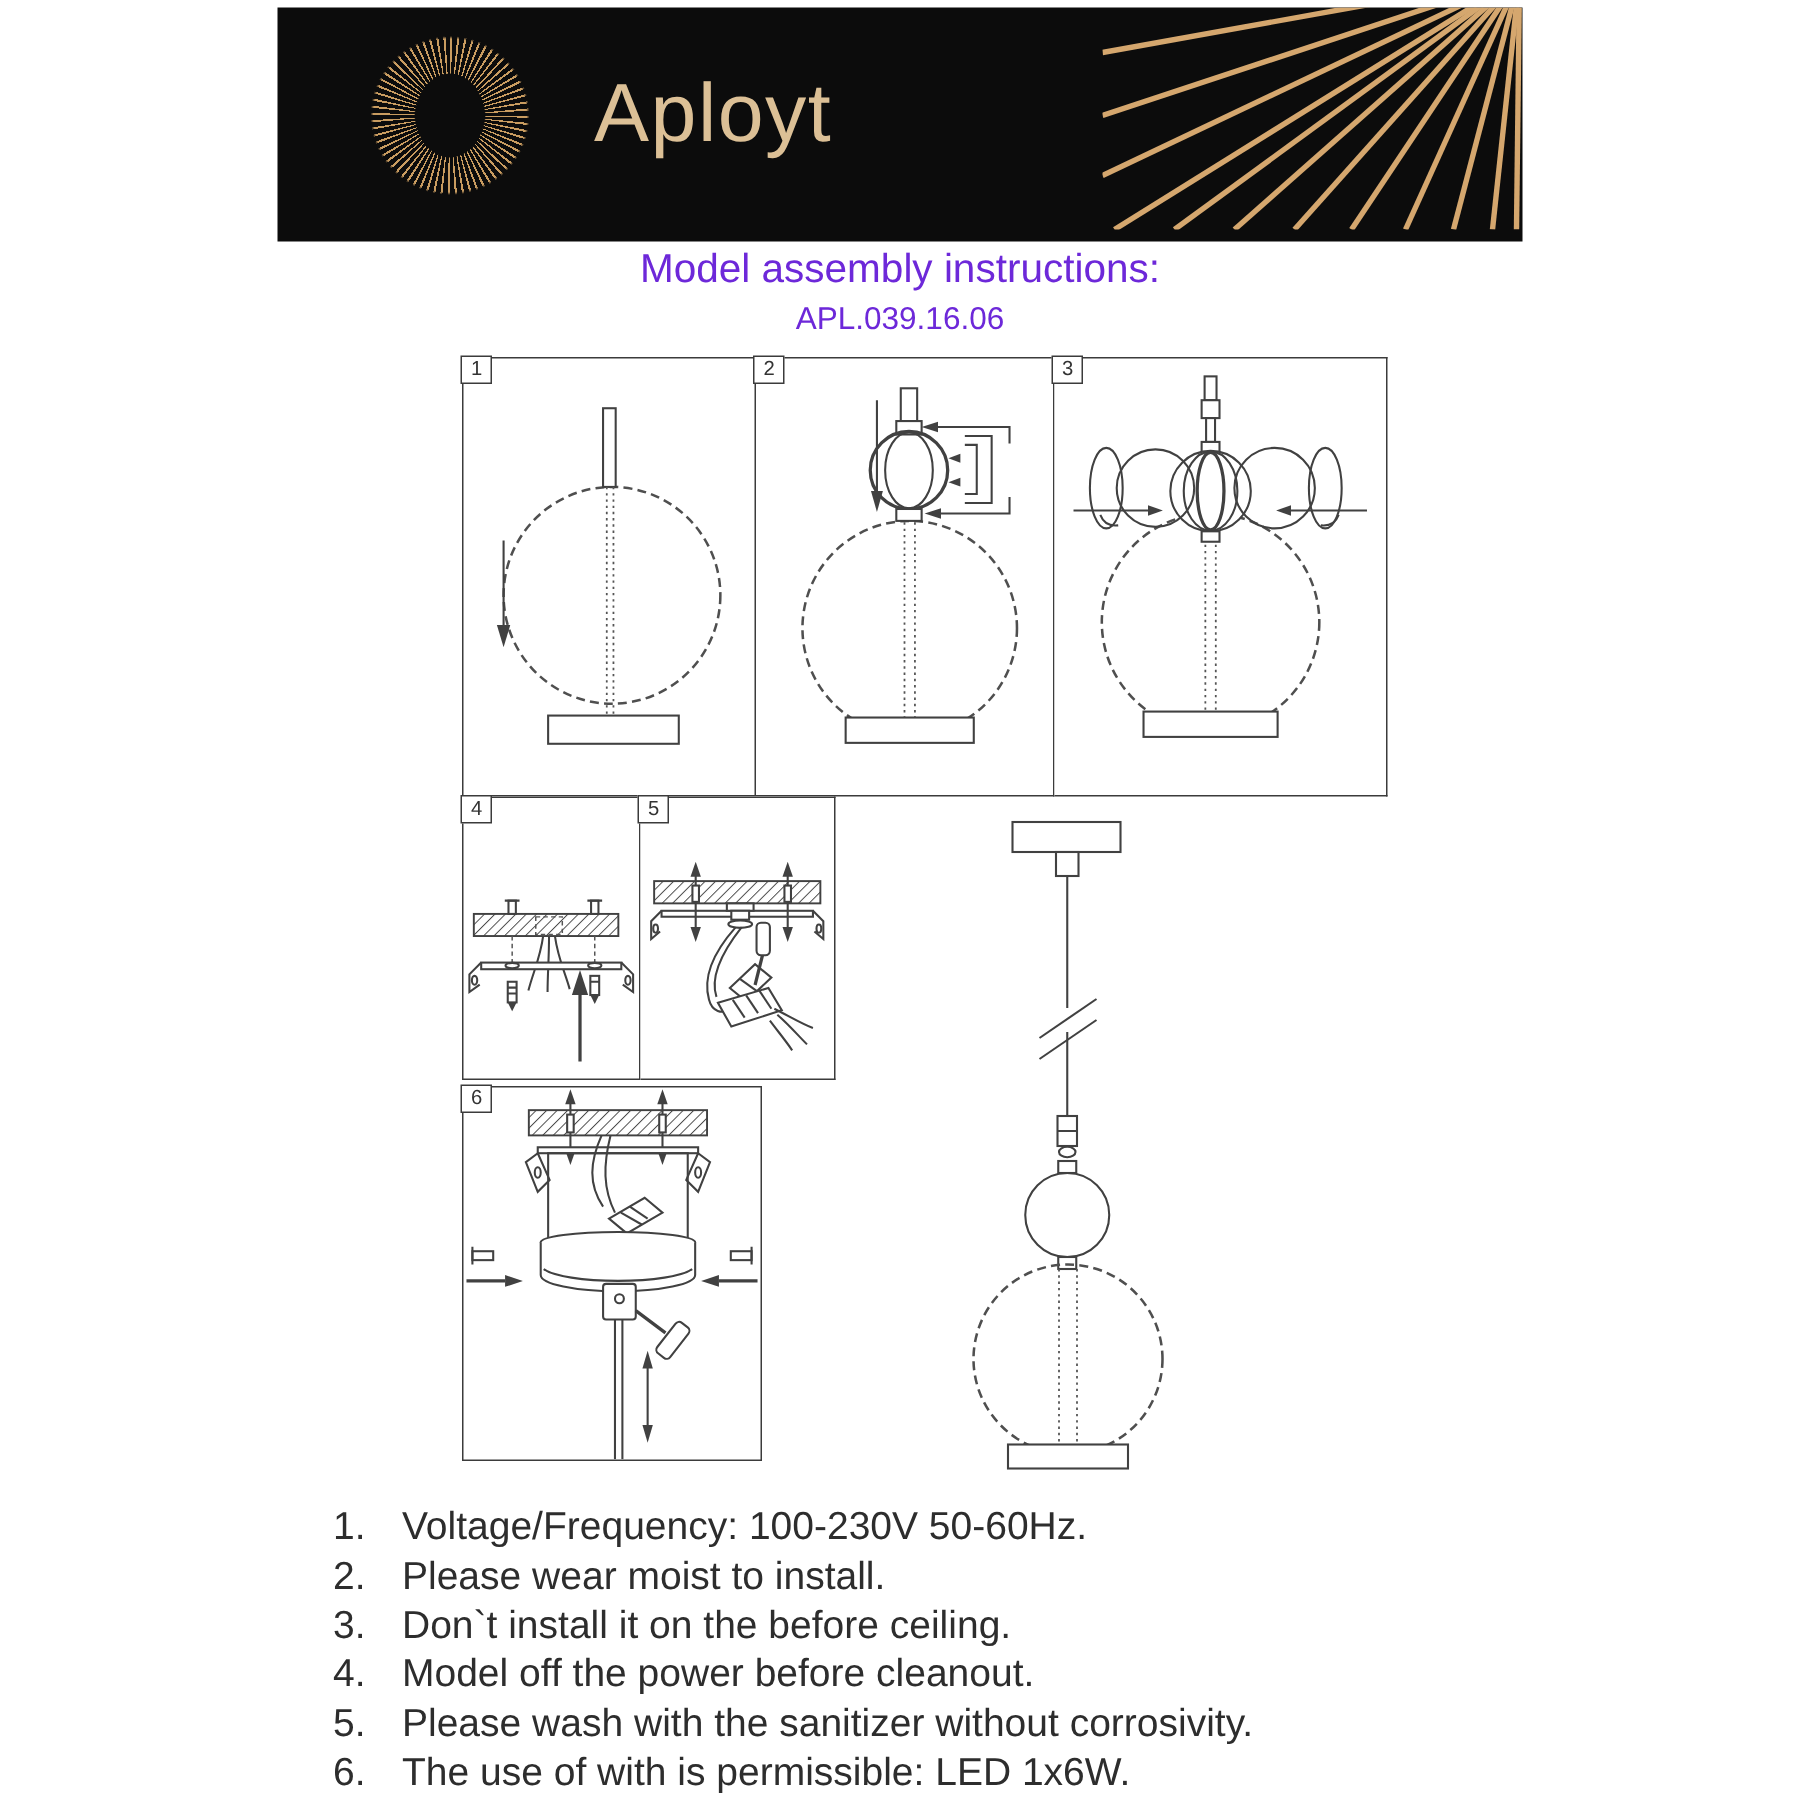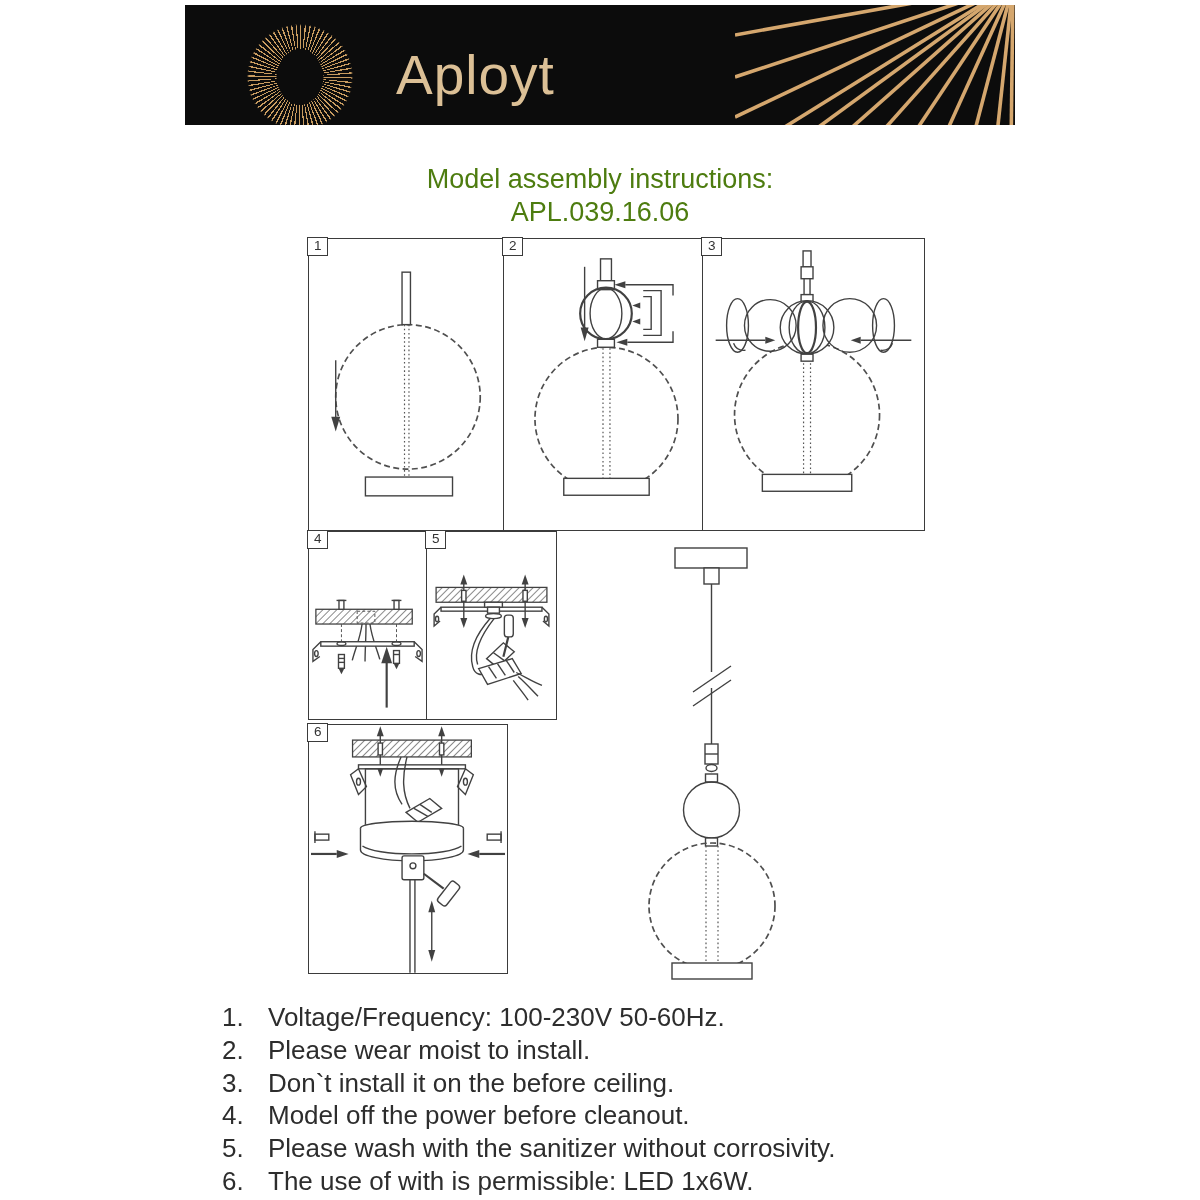--- a/index.html
+++ b/index.html
@@ -1,35 +1,35 @@
 <!DOCTYPE html>
 <html><head>
 <meta charset="utf-8">
 <style>
   html,body{margin:0;padding:0;background:#ffffff;}
   body{width:1200px;height:1200px;position:relative;overflow:hidden;
        font-family:"Liberation Sans", sans-serif;color:#2e2e2e;}
 
   
-  .banner{position:absolute;left:185px;top:5px;width:830px;height:120px;
+  .banner{position:absolute;left:185px;top:5px;width:830px;height:156px;
           background:#0c0c0c;overflow:hidden;}
   .burst{position:absolute;left:57px;top:14px;width:116px;height:116px;border-radius:50%;
          background:repeating-conic-gradient(#c99c60 0deg 1.6deg, transparent 1.6deg 5.3deg);
          -webkit-mask:radial-gradient(circle at 50% 50%, transparent 0 23px, #000 24px 51px, transparent 53px);
          mask:radial-gradient(circle at 50% 50%, transparent 0 23px, #000 24px 51px, transparent 53px);}
   .burst-center{position:absolute;left:92px;top:44px;width:46px;height:56px;
                 background:#0c0c0c;border-radius:50%;}
   .brand{position:absolute;left:211px;top:40px;font-size:55px;line-height:60px;
          color:#dcc096;letter-spacing:1px;font-weight:400;}
   .rays{position:absolute;right:0;top:0;}
 
   
-  .title-block{position:absolute;left:0;top:163px;width:1200px;text-align:center;color:#4d7c0f;}
+  .title-block{position:absolute;left:0;top:163px;width:1200px;text-align:center;color:#6d28d9;}
   .title-line1{font-size:27px;line-height:33px;}
-  .title-line2{font-size:27px;line-height:33px;}
+  .title-line2{font-size:21px;line-height:33px;}
 
   
   .panel{position:absolute;border:1.7px solid #3b3b3b;background:#fff;box-sizing:border-box;}
   .panel-num{position:absolute;left:-1.7px;top:-1.7px;width:21px;height:19px;
              border:1.7px solid #3b3b3b;background:#fff;box-sizing:border-box;
              font-size:13.5px;line-height:16px;text-align:center;color:#333;}
   .panel svg{position:absolute;left:0;top:0;width:100%;height:100%;}
   #panel1{left:308px;top:238px;width:196px;height:293px;}
   #panel2{left:504px;top:238px;width:199px;height:293px;border-left:none;}
   #panel3{left:703px;top:238px;width:222px;height:293px;border-left:none;}

